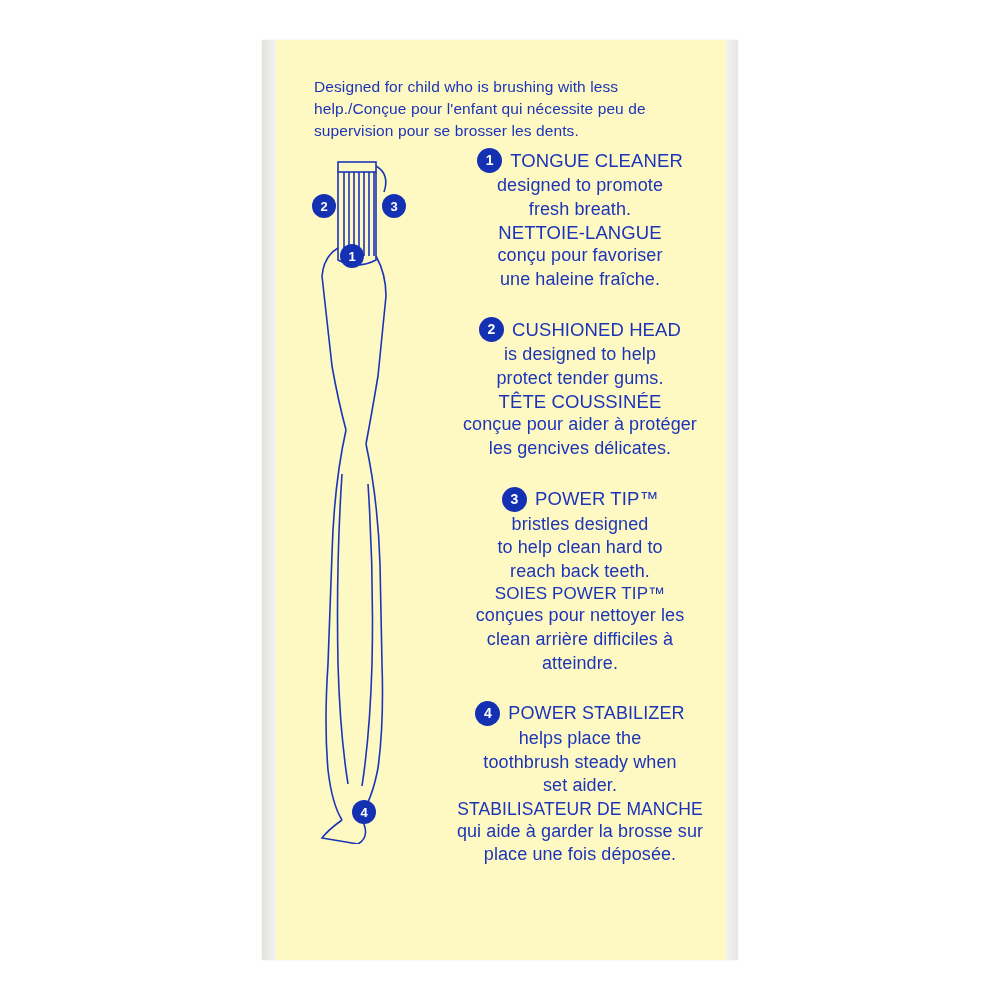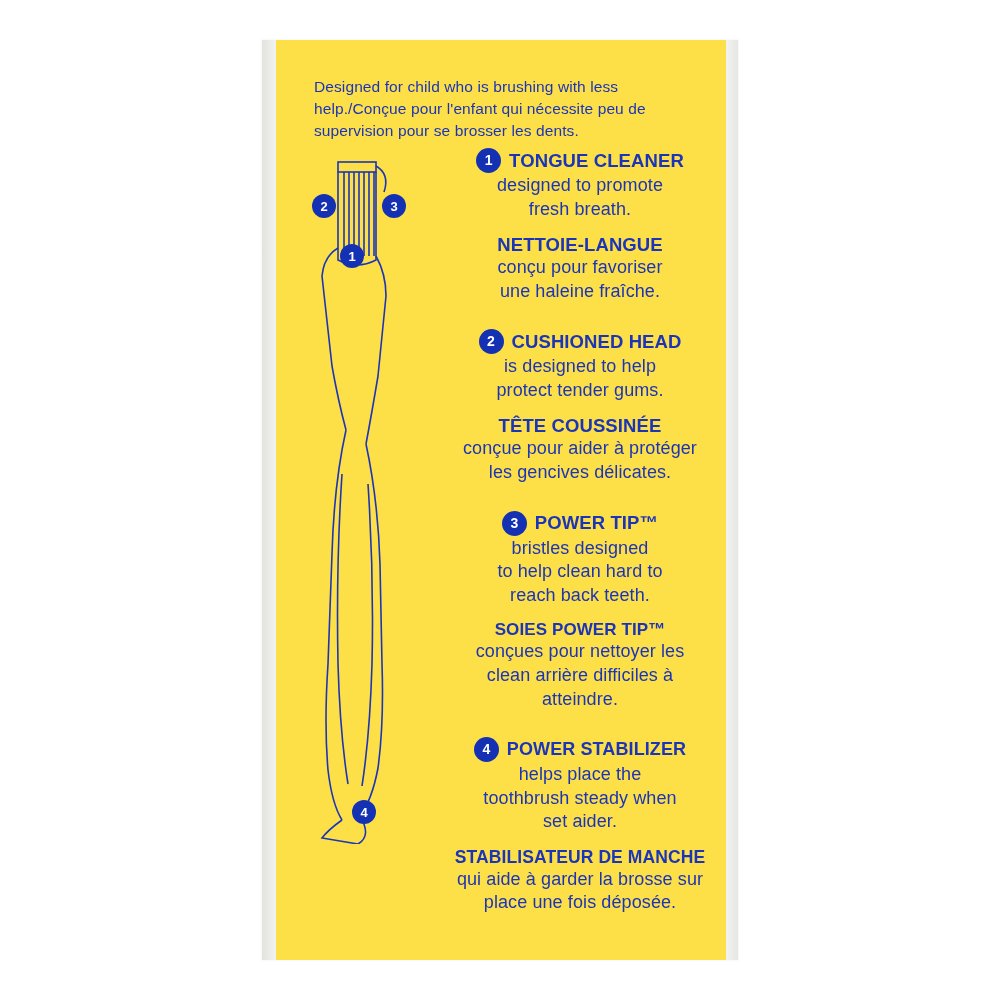--- a/index.html
+++ b/index.html
@@ -12,21 +12,21 @@
     background: #ffffff;
     font-family: "Liberation Sans", sans-serif;
     overflow: hidden;
   }
   .package {
     position: absolute;
     left: 262px;
     top: 40px;
     width: 476px;
     height: 920px;
-    background: #fde047;
+    background: #fef9c3;
     box-shadow: 0 0 2px rgba(0,0,0,0.08);
   }
   .package::before {
     content: "";
     position: absolute;
     left: 0; top: 0; bottom: 0;
     width: 14px;
     background: linear-gradient(to right, #e2e2df, #f2f2f0);
   }
   .package::after {
@@ -81,34 +81,34 @@
     border-radius: 50%;
     background: #1431b4;
     color: #ffffff;
     font-size: 14px;
     font-weight: bold;
     line-height: 25px;
     text-align: center;
   }
   .head-title {
     font-size: 18.5px;
-    font-weight: bold;
+    font-weight: normal;
     letter-spacing: 0.1px;
     white-space: nowrap;
   }
   .body-line {
     font-size: 18px;
     line-height: 1.31;
     letter-spacing: 0.1px;
   }
   .sub-title {
     font-size: 18.5px;
-    font-weight: bold;
-    letter-spacing: 0.1px;
-    margin-top: 13px;
+    font-weight: normal;
+    letter-spacing: 0.1px;
+    margin-top: 1px;
   }
   .sub-title.small {
     font-size: 17px;
   }
   .feature-4 .head-title { font-size: 18px; }
   .feature-4 .sub-title { font-size: 17.5px; }
 </style>
 </head>
 <body>
 

